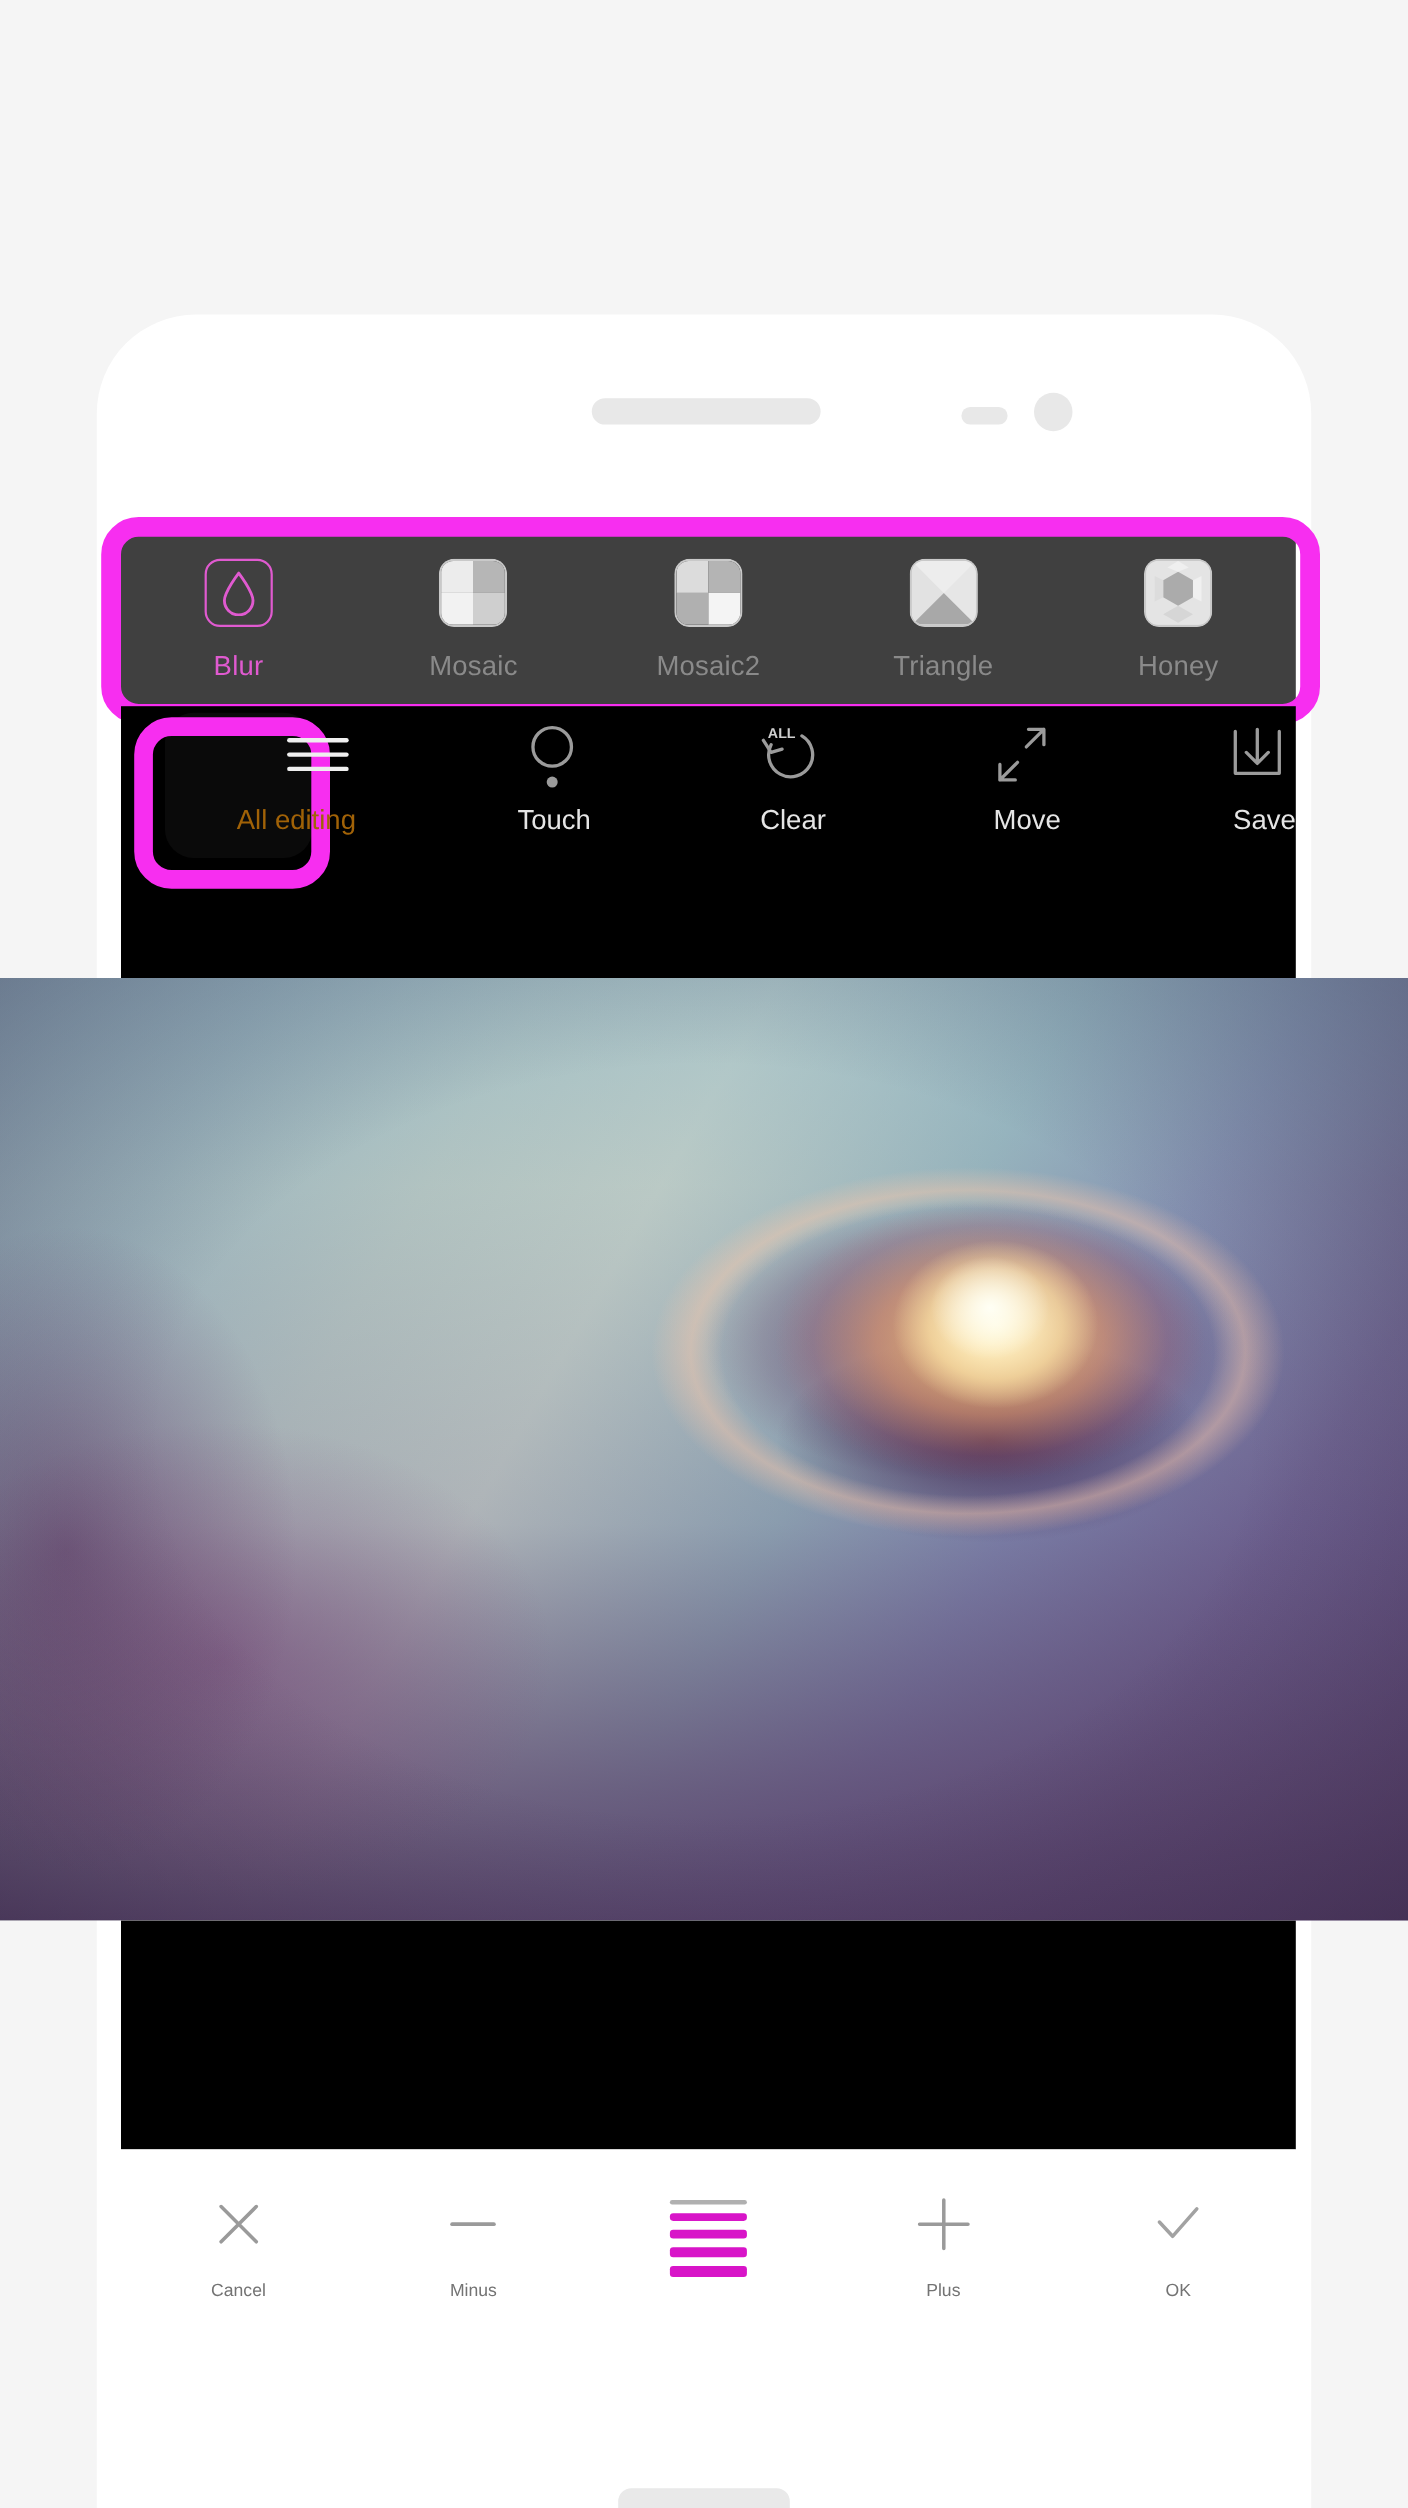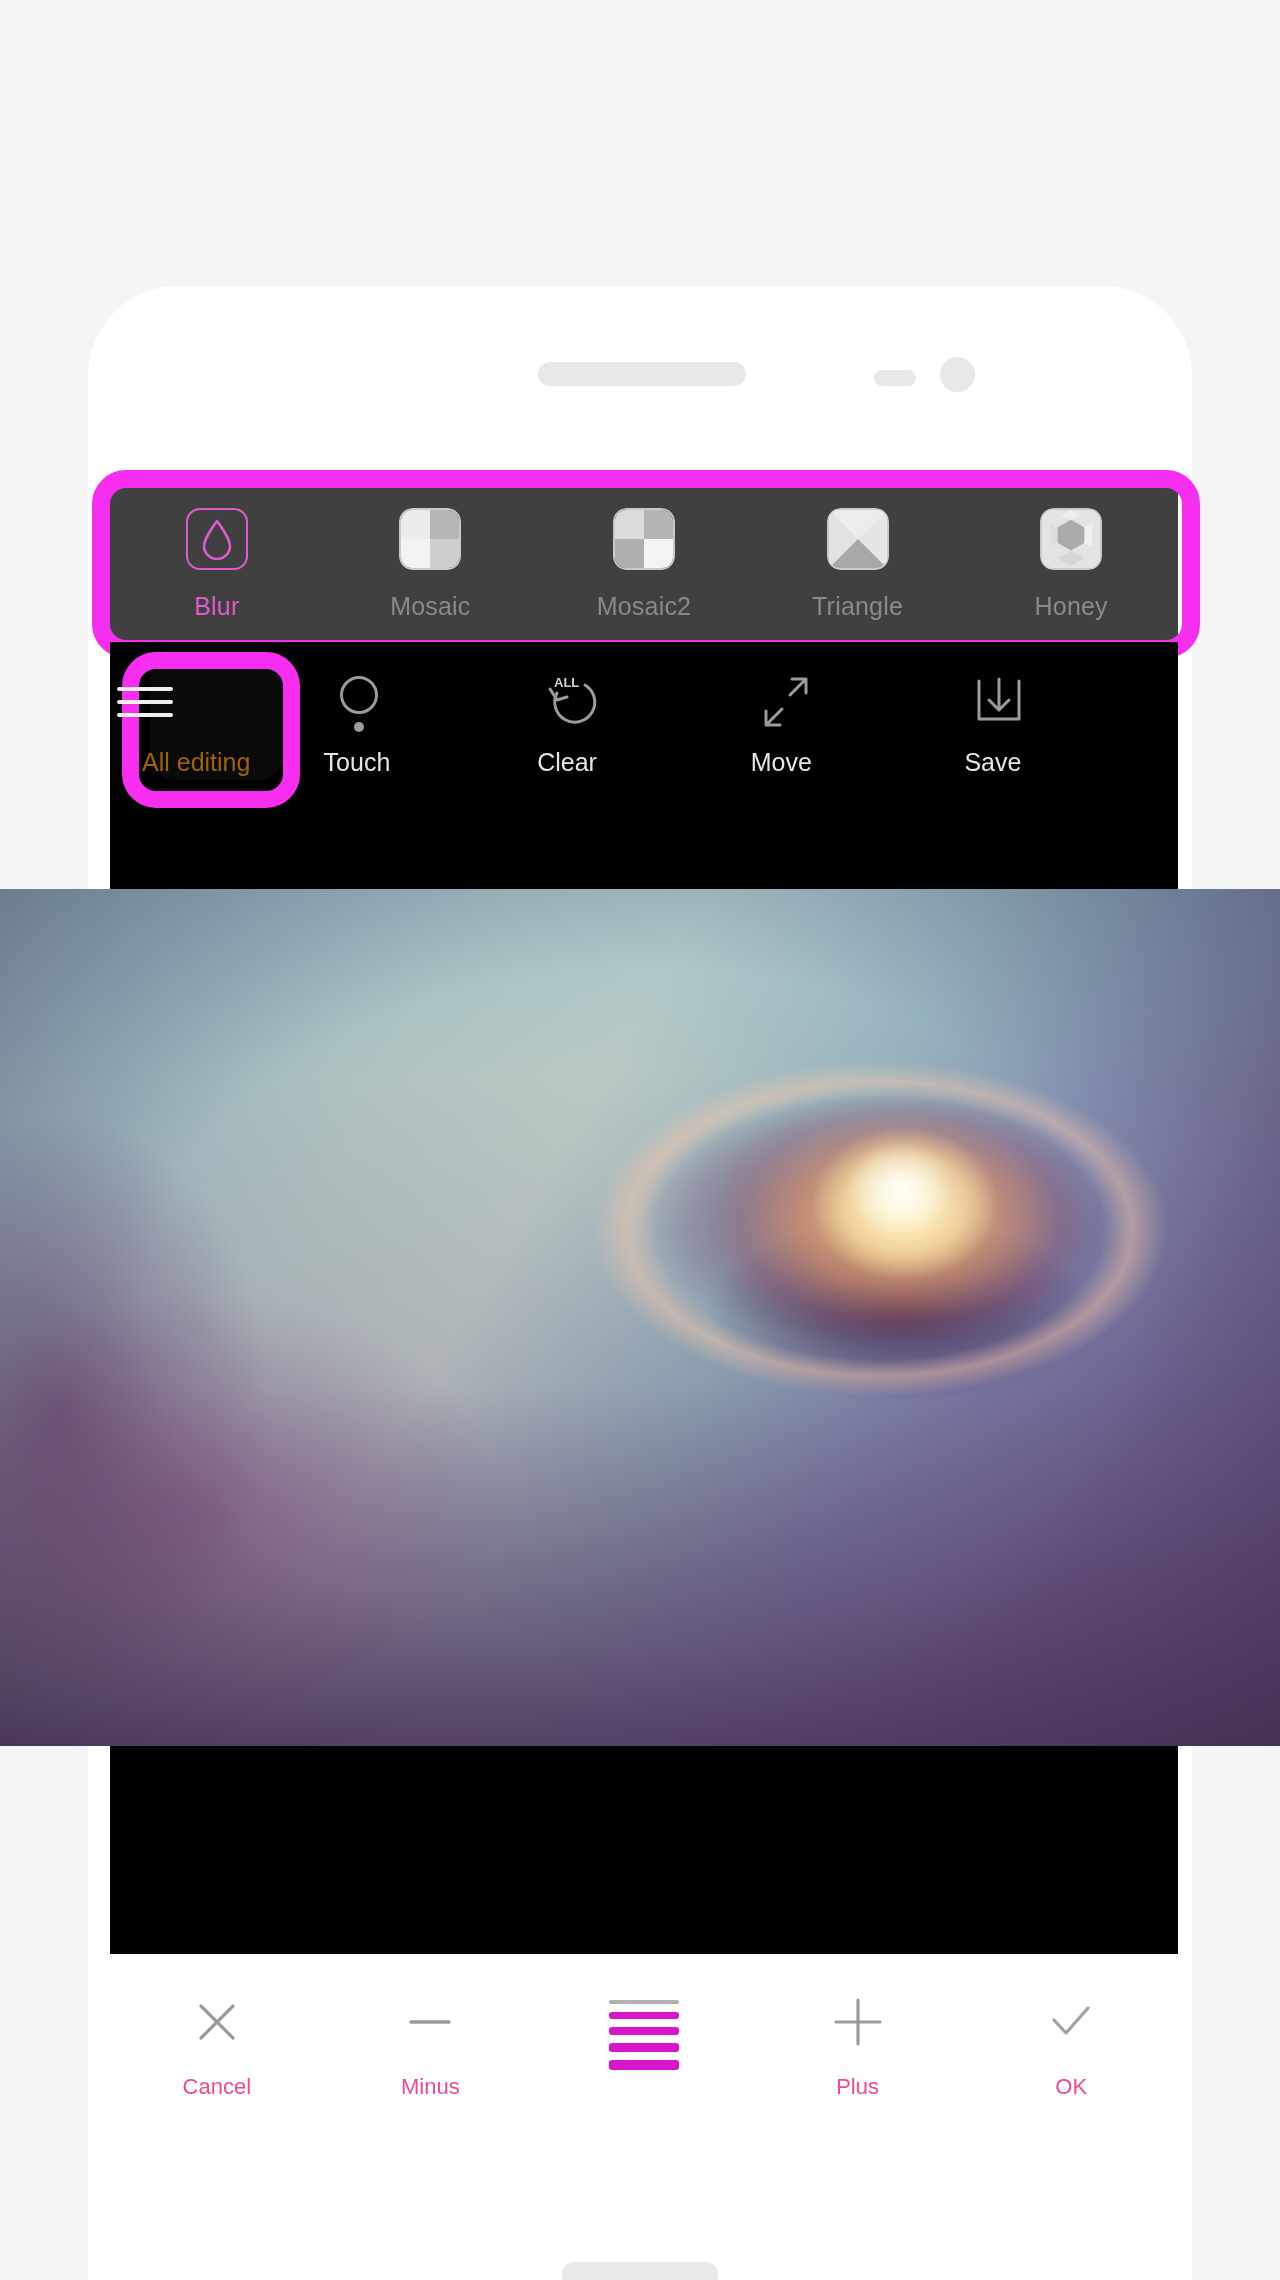--- a/index.html
+++ b/index.html
@@ -110,22 +110,22 @@
     left: 110px; top: 642px;
     width: 1068px; height: 248px;
     background: #000000;
     display: flex;
     align-items: flex-start;
   }
   .tool-item {
     flex: 1 1 0;
     display: flex;
     flex-direction: column;
-    align-items: flex-start;
-    padding-top: 28px;
+    align-items: flex-end;
+    padding-top: 12px;
     position: relative;
   }
   .tool-glyph {
     width: 70px; height: 64px;
     position: relative;
     display: flex; align-items: center; justify-content: center;
   }
   .tool-label {
     margin-top: 14px;
     font-size: 25px;
@@ -186,21 +186,21 @@
     display: flex;
     align-items: flex-start;
   }
   .bottom-item {
     flex: 1 1 0;
     display: flex; flex-direction: column; align-items: center;
     padding-top: 38px;
   }
   .bottom-glyph { width: 70px; height: 60px; position: relative;
     display:flex; align-items:center; justify-content:center; }
-  .bottom-label { margin-top: 22px; font-size: 22px; color: #ec4899; }
+  .bottom-label { margin-top: 22px; font-size: 16px; color: #737373; }
   .stack-lines { width: 74px; }
   .stack-lines i { display:block; border-radius: 3px; margin: 8px 0; }
 
   
   .home-indicator {
     position: absolute;
     left: 50%; transform: translateX(-50%);
     bottom: -4px;
     width: 156px; height: 22px;
     background: #e9e9e9;

